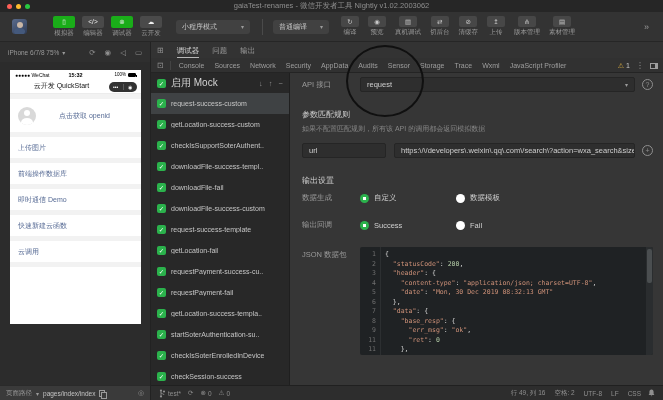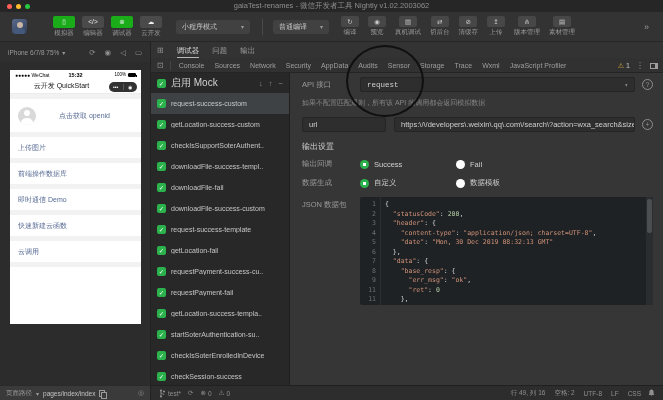--- a/index.html
+++ b/index.html
@@ -108,25 +108,25 @@
   .ml-title { flex:1; font-size:10px; color:#d4d4d4; white-space:nowrap; }
   .ml-icons { display:flex; gap:6px; font-size:7.5px; color:#8f8f8f; }
   .mock-row { height:21px; flex:none; display:flex; align-items:center; padding:0 6px; gap:5px; }
   .mock-row.selected { background:#3f4244; }
   .cb { width:9px; height:9px; flex:none; background:#2bb24c; border-radius:2px; color:#fff;
         font-size:6.5px; line-height:9px; text-align:center; }
   .mock-label { font-size:7px; color:#c6c6c6; white-space:nowrap; overflow:hidden; }
 
   .mock-detail { flex:1; background:#363636; padding:4px 10px 0 12px; overflow:hidden; }
   .sec-title { font-size:8px; color:#d0d0d0; margin:8px 0 7px; }
-  .drow { display:flex; align-items:center; margin-bottom:9px; }
+  .drow { display:flex; align-items:center; margin-bottom:17px; }
   .dlbl { width:58px; flex:none; font-size:7.5px; color:#9a9a9a; }
   .fld { flex:1; height:15px; background:#2e2e2e; border:1px solid #252525; border-radius:2px;
          display:flex; align-items:center; padding:0 6px; font-size:7.5px; color:#cfcfcf; }
-  .fld.select-fld { justify-content:space-between;font-family:Liberation Mono, monospace; }
+  .fld.select-fld { justify-content:space-between; }
   .circle-btn { width:11px; height:11px; flex:none; margin-left:7px; border:1px solid #8f8f8f;
                 border-radius:50%; color:#8f8f8f; font-size:7px; display:flex; align-items:center;
                 justify-content:center; }
   .hint { font-size:7px; color:#868686; margin:-3px 0 9px; }
   .key-fld { flex:none; width:84px; }
   .val-fld { margin-left:8px; white-space:nowrap; overflow:hidden; }
   .radio { display:flex; align-items:center; gap:5px; width:96px; }
   .dot { width:9px; height:9px; border-radius:50%; background:#fff; flex:none; }
   .radio.sel .dot { background:radial-gradient(circle,#fff 0 1.6px,#2bb24c 1.7px); }
   .radio .rlabel { font-size:7.5px; color:#d0d0d0; }
@@ -465,55 +465,56 @@
       <div class="mock-detail">
         <div class="drow">
           <span class="dlbl">API 接口</span>
           <div class="fld select-fld">
             <span>request</span>
             <span class="caret">▾</span>
           </div>
           <span class="circle-btn">?</span>
         </div>
 
+        <div class="sec-title">参数匹配规则</div>
         <div class="hint">如果不配置匹配规则，所有该 API 的调用都会返回模拟数据</div>
         <div class="drow">
           <div class="fld key-fld">url</div>
           <div class="fld val-fld">https:\/\/developers\.weixin\.qq\.com\/search\?action=wxa_search&amp;size=10&amp;query=</div>
           <span class="circle-btn">+</span>
         </div>
 
         <div class="sec-title">输出设置</div>
         <div class="drow">
+          <span class="dlbl">数据生成</span>
+          <div style="display:flex;">
+
+              <span class="radio sel">
+                <span class="dot"></span>
+                <span class="rlabel">自定义</span>
+              </span>
+
+              <span class="radio">
+                <span class="dot"></span>
+                <span class="rlabel">数据模板</span>
+              </span>
+            </div>
+        </div>
+        <div class="drow">
           <span class="dlbl">输出回调</span>
           <div style="display:flex;">
 
               <span class="radio sel">
                 <span class="dot"></span>
                 <span class="rlabel">Success</span>
               </span>
 
               <span class="radio">
                 <span class="dot"></span>
                 <span class="rlabel">Fail</span>
-              </span>
-            </div>
-        </div>
-        <div class="drow">
-          <span class="dlbl">数据生成</span>
-          <div style="display:flex;">
-
-              <span class="radio sel">
-                <span class="dot"></span>
-                <span class="rlabel">自定义</span>
-              </span>
-
-              <span class="radio">
-                <span class="dot"></span>
-                <span class="rlabel">数据模板</span>
               </span>
             </div>
         </div>
 
         <div class="drow json-row">
           <span class="dlbl">JSON 数据包</span>
           <div class="editor">
             <div class="gutter">
 
             <div>1</div>

